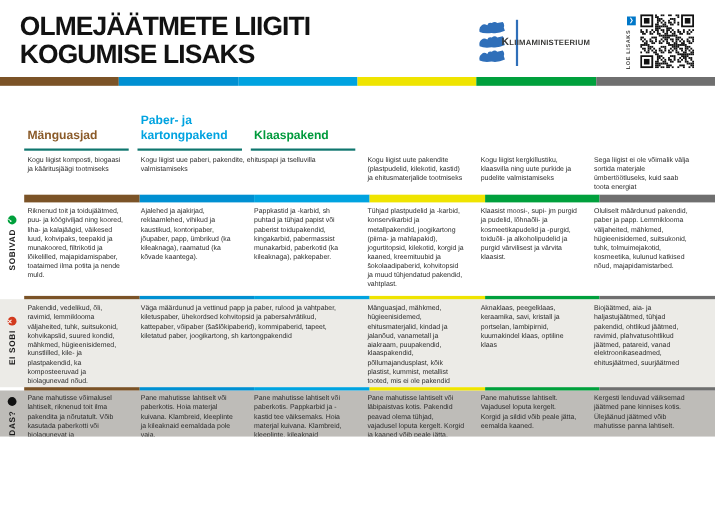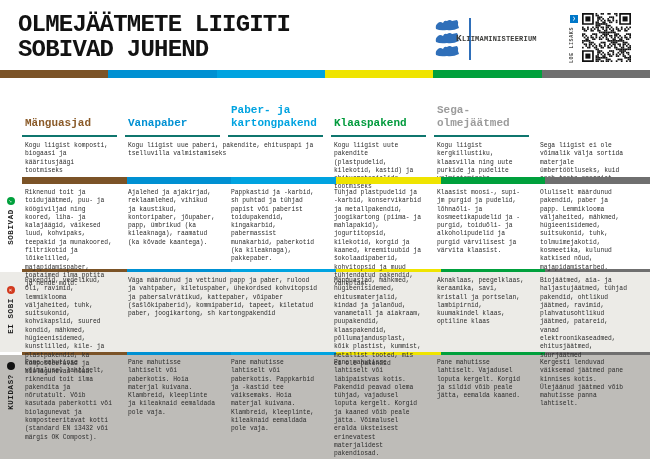--- a/index.html
+++ b/index.html
@@ -1,17 +1,17 @@
 <!DOCTYPE html>
 <html><head>
 <meta charset="utf-8">
 <style>
   html,body{margin:0;padding:0;background:#fff;}
-  .page{position:relative;width:650px;height:459px;background:#ffffff;overflow:hidden;
-        font-family:Liberation Mono, monospace;color:#2a2a2a;}
+  .page{position:relative;width:650px;height:397px;background:#ffffff;overflow:hidden;
+        font-family:Liberation Sans, sans-serif;color:#2a2a2a;}
   
   .title{position:absolute;left:18px;top:12px;font-size:24px;font-weight:bold;
          line-height:1.05;letter-spacing:-0.8px;color:#121212;}
   
   .lions{position:absolute;left:434px;top:19px;width:26px;height:40px;}
   .logo-divider{position:absolute;left:469px;top:18px;width:2px;height:42px;}
   .ministry{position:absolute;left:456px;top:33px;font-size:9.5px;font-variant:small-caps;
             letter-spacing:0.2px;color:#3a3a38;font-weight:bold;}
   
   .link-sq{position:absolute;left:570px;top:15px;width:8px;height:8px;display:flex;
@@ -54,21 +54,21 @@
   .rl-icon{width:8px;height:8px;border-radius:50%;flex:0 0 auto;display:flex;align-items:center;
            justify-content:center;color:#fff;font-size:5.5px;line-height:1;font-weight:bold;}
 </style>
 </head>
 <body>
 
 <div class="page">
 
   <div class="title">
     <div>OLMEJÄÄTMETE LIIGITI</div>
-    <div>SOBIVAD JUHEND</div>
+    <div>KOGUMISE LISAKS</div>
   </div>
 
   <svg class="lions" viewBox="0 0 26 40" style="fill: rgb(47, 111, 185);">
     <path d="M2 10 Q1 6 4 4 Q6 2 9 4 Q10 1 13 2 Q16 0 18 2 L23 1 Q25 3 24 6 L25 9 Q19 12 13 11 Q6 12 2 10 Z"></path>
     <path d="M2 23 Q1 19 4 17 Q6 15 9 17 Q10 14 13 15 Q16 13 18 15 L23 14 Q25 16 24 19 L25 22 Q19 25 13 24 Q6 25 2 23 Z"></path>
     <path d="M2 36 Q1 32 4 30 Q6 28 9 30 Q10 27 13 28 Q16 26 18 28 L23 27 Q25 29 24 32 L25 35 Q19 38 13 37 Q6 38 2 36 Z"></path>
   </svg>
   <div class="logo-divider" style="background: rgb(47, 111, 185);"></div>
   <div class="ministry">Kliimaministeerium</div>
 
@@ -412,30 +412,24 @@
     <span style="background: rgb(239, 228, 0);"></span>
     <span style="background: rgb(0, 160, 60);"></span>
     <span style="background: rgb(111, 111, 111);"></span>
   </div>
 
   <div class="trow headers">
     <div class="hcell">
         <div class="hlabel" style="color: rgb(138, 90, 40);">Mänguasjad</div>
       </div>
     <div class="hcell">
-        <div class="hlabel" style="color: rgb(0, 144, 210);">Vanapaber</div>
-      </div>
-    <div class="hcell">
         <div class="hlabel" style="color: rgb(0, 163, 224);">Paber- ja kartongpakend</div>
       </div>
     <div class="hcell">
         <div class="hlabel" style="color: rgb(0, 154, 60);">Klaaspakend</div>
-      </div>
-    <div class="hcell">
-        <div class="hlabel" style="color: rgb(156, 156, 156);">Sega-olmejäätmed</div>
       </div>
   </div>
 
   <div class="trow descrow">
     <div class="cell txt">Kogu liigist komposti, biogaasi ja kääritusjäägi tootmiseks</div>
     <div class="cell span2 txt">Kogu liigist uue paberi, pakendite, ehituspapi ja tselluvilla valmistamiseks</div>
     <div class="cell txt">Kogu liigist uute pakendite (plastpudelid, kilekotid, kastid) ja ehitusmaterjalide tootmiseks</div>
     <div class="cell txt">Kogu liigist kergkillustiku, klaasvilla ning uute purkide ja pudelite valmistamiseks</div>
     <div class="cell txt">Sega liigist ei ole võimalik välja sortida materjale ümbertöötluseks, kuid saab toota energiat</div>
   </div>

